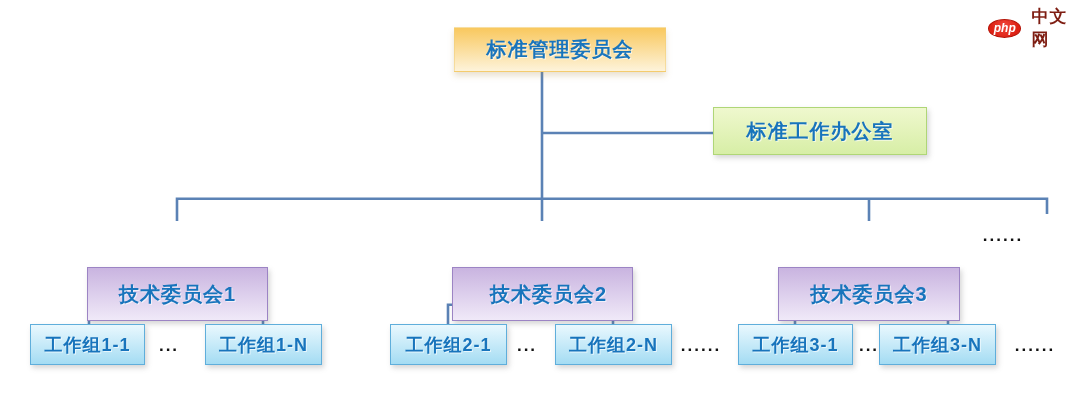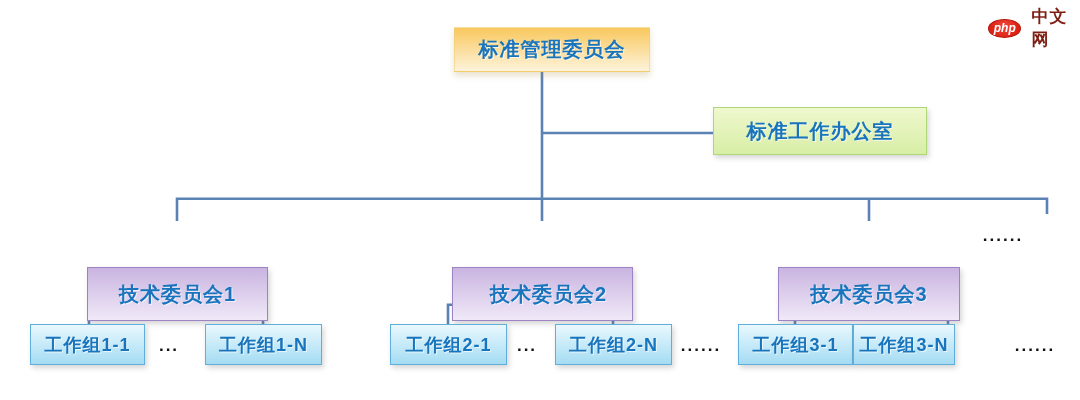--- a/index.html
+++ b/index.html
@@ -24,21 +24,21 @@
     align-items: center;
     justify-content: center;
     font-weight: bold;
     color: var(--box-text, #1874BC);
     text-shadow: 1px 1px 0 rgba(255,255,255,0.65);
     letter-spacing: 1px;
     box-sizing: border-box;
     white-space: nowrap;
   }
   .box.root {
-    left: 454px; top: 27px; width: 196px; height: 45px;
+    left: 454px; top: 27px; width: 212px; height: 45px;
     font-size: 20px;
     background: linear-gradient(to bottom, var(--root-top, #F9C85E), var(--root-bottom, #FDF3DA));
     border: 1px solid rgba(240, 205, 120, 0.55);
     box-shadow: 0 4px 6px rgba(170, 140, 70, 0.25);
   }
   .box.office {
     left: 713px; top: 107px; width: 214px; height: 48px;
     font-size: 20px;
     background: linear-gradient(to bottom, var(--office-top, #EFF8CE), var(--office-bottom, #D7EEA6));
     border: 1px solid var(--office-border, #AFD677);
@@ -60,21 +60,21 @@
     font-size: 18px;
     background: linear-gradient(to bottom, var(--workgroup-top, #E9F8FE), var(--workgroup-bottom, #A4DCF3));
     border: 1px solid var(--workgroup-border, #5FAEDB);
     box-shadow: 2px 3px 5px rgba(110, 110, 110, 0.28);
   }
   .box.w11 { left: 30px;  width: 115px; }
   .box.w1n { left: 205px; width: 117px; }
   .box.w21 { left: 390px; width: 117px; }
   .box.w2n { left: 555px; width: 117px; }
   .box.w31 { left: 738px; width: 115px; }
-  .box.w3n { left: 853px; width: 102px; }
+  .box.w3n { left: 879px; width: 117px; }
   .dots {
     position: absolute;
     color: var(--ellipsis, #111111);
     font-weight: bold;
     font-size: 17px;
     letter-spacing: 2px;
     text-align: center;
     line-height: 20px;
     white-space: nowrap;
   }

